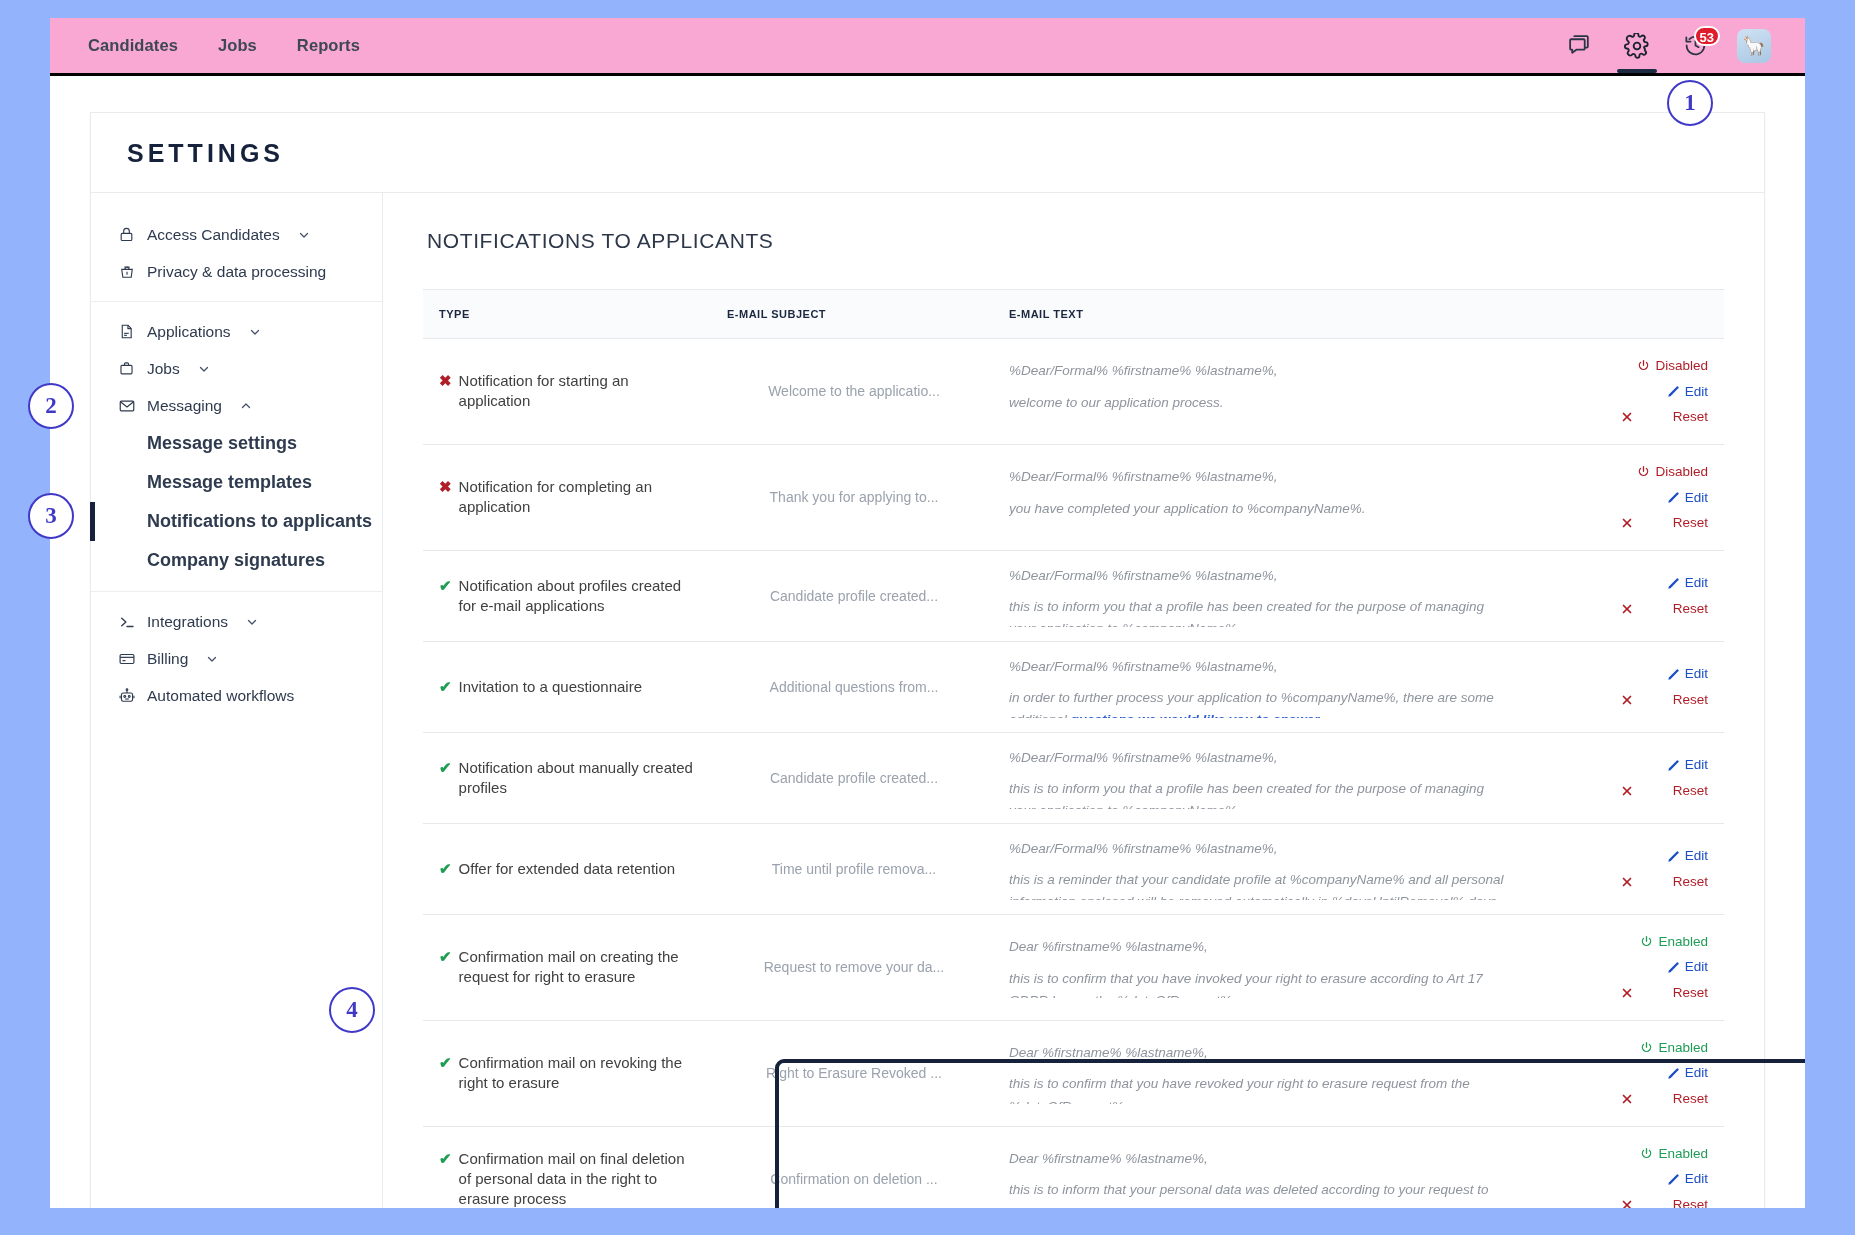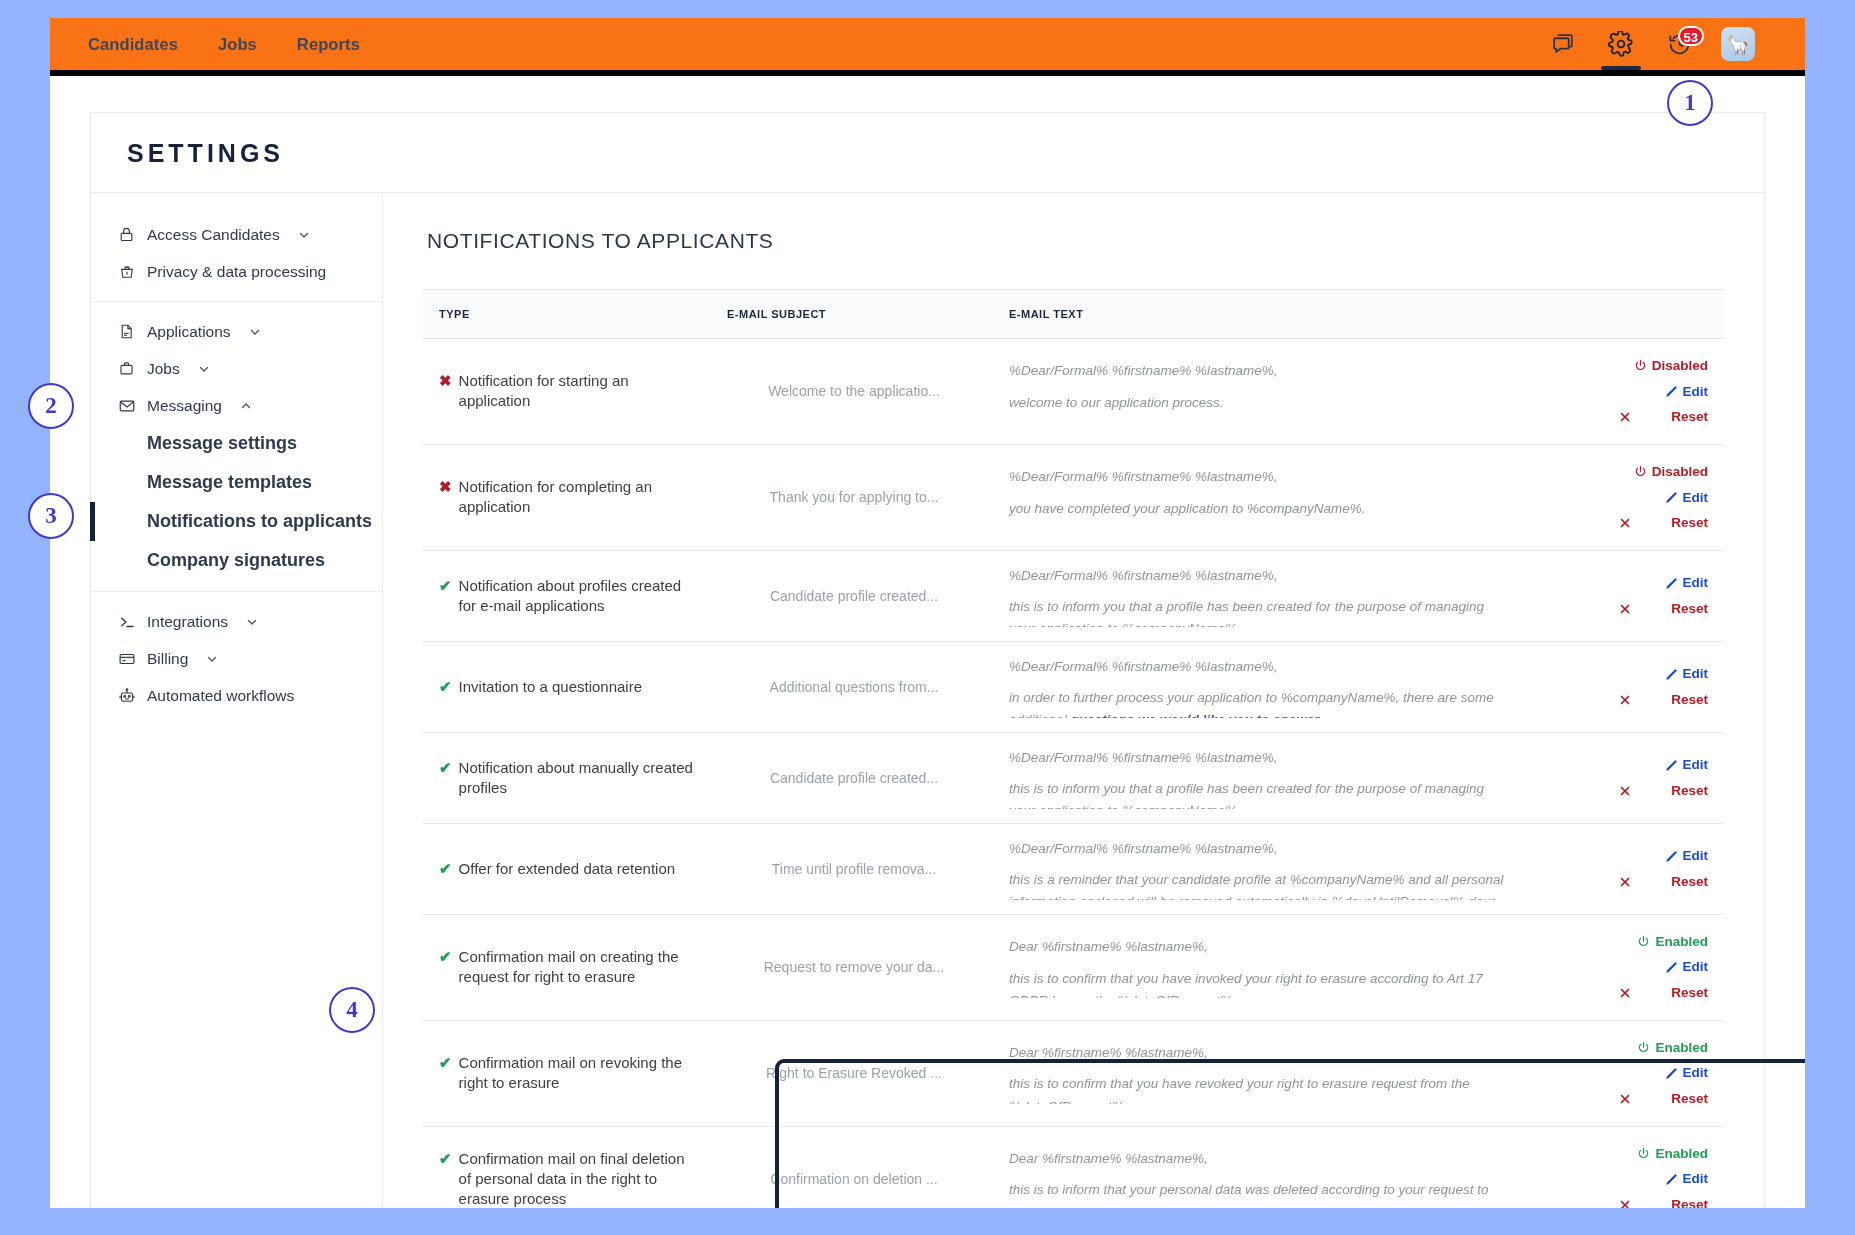--- a/index.html
+++ b/index.html
@@ -14,32 +14,32 @@
   
   .app-window {
     position: absolute; left: 50px; top: 18px;
     width: 1755px; height: 1190px;
     background: #ffffff;
     overflow: hidden;
   }
 
   
   .topbar {
-    position: relative; height: 58px; background: #f97316;
-    border-bottom: 6px solid #000000;
+    position: relative; height: 58px; background: #f9a8d4;
+    border-bottom: 3px solid #000000;
     display: flex; align-items: center;
   }
   .topnav { display: flex; align-items: center; gap: 40px; padding-left: 38px; }
   .topnav-item {
     font-size: 16.5px; color: #3d4756; font-weight: 600;
     letter-spacing: .1px; cursor: pointer; line-height: 1;
   }
   .topicons {
     margin-left: auto; display: flex; align-items: center;
-    gap: 26px; padding-right: 50px; height: 100%;
+    gap: 26px; padding-right: 34px; height: 100%;
   }
   .icon-btn {
     position: relative; width: 32px; height: 100%;
     display: flex; align-items: center; justify-content: center;
     cursor: pointer;
   }
   .icon-btn svg { display: block; }
   .icon-btn.active::after {
     content: ""; position: absolute; bottom: 0; left: -4px; right: -4px;
     height: 4px; background: #1c2a42; border-radius: 2px;
@@ -147,21 +147,21 @@
     height: 62px; overflow: hidden; position: relative;
   }
   .text-clip p {
     font-size: 13.5px; font-style: italic; color: #8e949d;
     line-height: 1.65; margin: 0 0 9px 0;
   }
   .text-clip a.inline-link {
     color: #2f5fd0; font-style: italic; font-weight: 700; text-decoration: none;
   }
 
-  .actions-cell { text-align: left; padding-right: 16px !important; font-weight: bold; }
+  .actions-cell { text-align: left; padding-right: 16px !important; }
   .act {
     display: flex; align-items: center; justify-content: flex-end;
     gap: 5px; font-size: 13.5px; line-height: 1.9; cursor: pointer;
     white-space: nowrap;
   }
   .act.enabled  { color: #1f9d55; }
   .act.disabled { color: #b01e28; }
   .act.edit     { color: #1b4fc4; }
   .act.reset    { color: #b01e28; gap: 40px; }
   .act .glyph { display: inline-flex; align-items: center; }

